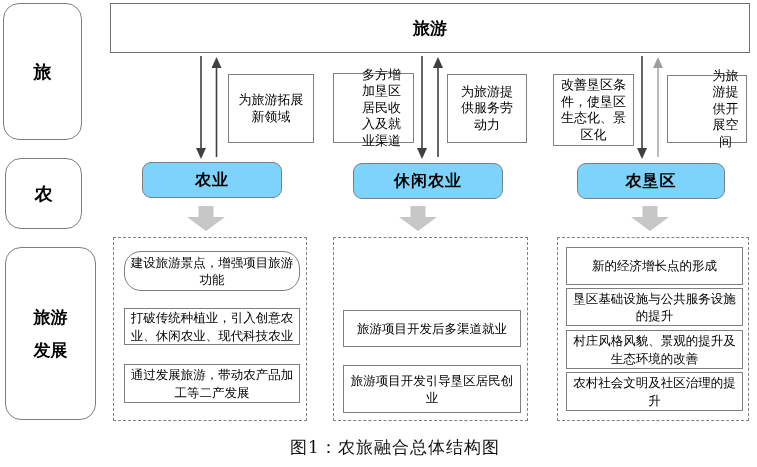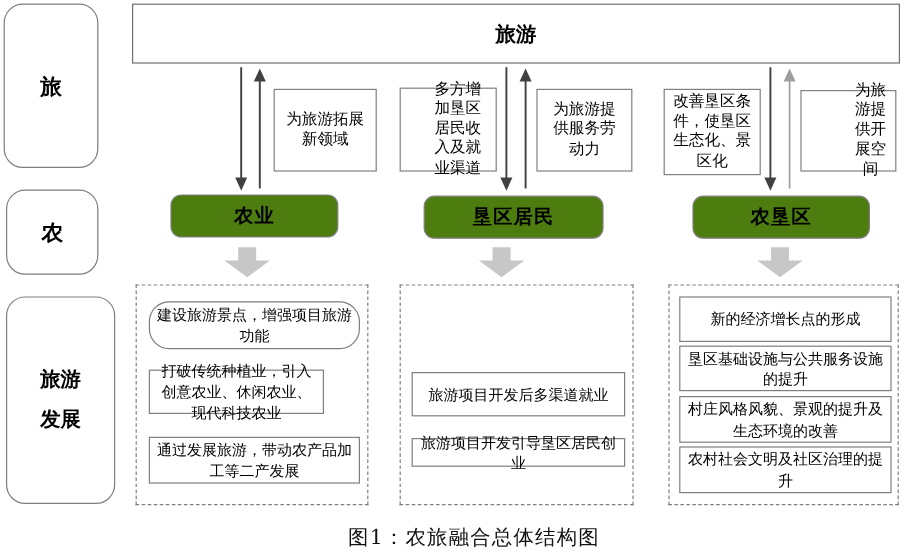--- a/index.html
+++ b/index.html
@@ -26,21 +26,21 @@
   
   .qbox{
     border:1px solid #808080;background:#fff;
     display:flex;align-items:center;justify-content:center;
     text-align:center;font-size:13px;line-height:1.27;
     padding:1px 7px;
   }
 
   
   .entity{
-    border:1.2px solid #7f7f7f;border-radius:9px;background:#4d7c0f;
+    border:1.2px solid #7f7f7f;border-radius:9px;background:#7dd3fc;
     display:flex;align-items:center;justify-content:center;
     font-weight:bold;font-size:16px;letter-spacing:1px;
   }
 
   
   .dashed{
     border:1px dashed #808080;background:#fff;
   }
   .obox{
     position:absolute;box-sizing:border-box;
@@ -125,43 +125,43 @@
     <span>改善垦区条件，使垦区生态化、景区化</span>
   </div>
   <div class="abs qbox" style="left:667px;top:75px;width:80px;height:68px;padding-left:44px;">
     <span>为旅游提供开展空间</span>
   </div>
 
   <div class="abs entity" style="left:142px;top:162px;width:140px;height:36px;">
     <span>农业</span>
   </div>
   <div class="abs entity" style="left:353px;top:163px;width:150px;height:36px;">
-    <span>垦区居民</span>
+    <span>休闲农业</span>
   </div>
   <div class="abs entity" style="left:577px;top:163px;width:148px;height:36px;">
     <span>农垦区</span>
   </div>
 
   <div class="abs dashed" style="left:113px;top:237px;width:194px;height:184px;">
     <div class="obox" style="left:10px;top:13px;width:176px;height:40px;border-radius:17px;">
       <span>建设旅游景点，增强项目旅游功能</span>
     </div>
-    <div class="obox" style="left:10px;top:70px;width:146px;height:37px;">
+    <div class="obox" style="left:10px;top:70px;width:176px;height:37px;">
       <span>打破传统种植业，引入创意农业、休闲农业、现代科技农业</span>
     </div>
     <div class="obox" style="left:10px;top:126px;width:176px;height:39px;">
       <span>通过发展旅游，带动农产品加工等二产发展</span>
     </div>
   </div>
 
   <div class="abs dashed" style="left:333px;top:237px;width:195px;height:184px;">
     <div class="obox" style="left:9px;top:72px;width:178px;height:37px;">
       <span>旅游项目开发后多渠道就业</span>
     </div>
-    <div class="obox" style="left:9px;top:127px;width:178px;height:24px;">
+    <div class="obox" style="left:9px;top:127px;width:178px;height:48px;">
       <span>旅游项目开发引导垦区居民创业</span>
     </div>
   </div>
 
   <div class="abs dashed" style="left:557px;top:237px;width:192px;height:184px;">
     <div class="obox" style="left:8px;top:9px;width:177px;height:38px;">
       <span>新的经济增长点的形成</span>
     </div>
     <div class="obox" style="left:8px;top:50px;width:177px;height:38px;">
       <span>垦区基础设施与公共服务设施的提升</span>

